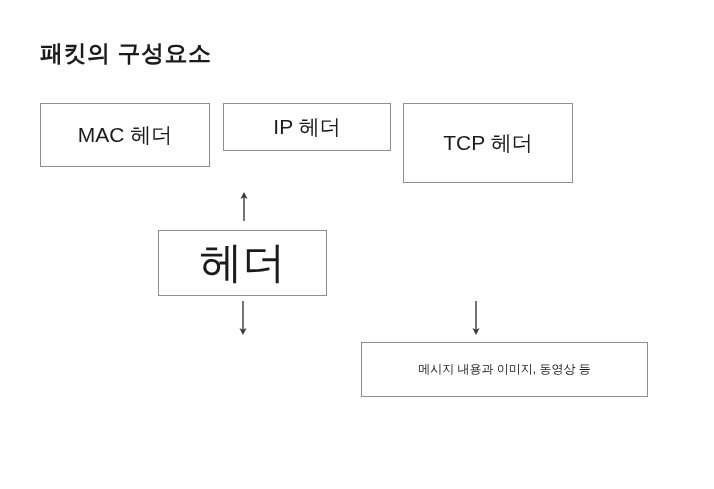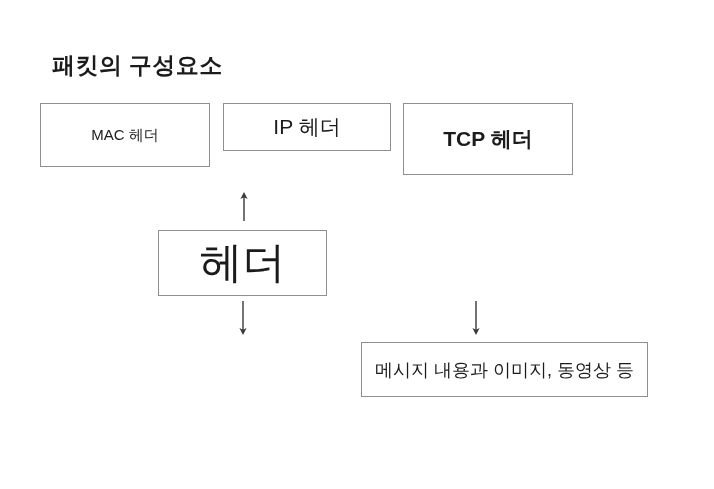--- a/index.html
+++ b/index.html
@@ -12,46 +12,45 @@
     position: relative;
     width: 714px;
     height: 489px;
     background: #ffffff;
     overflow: hidden;
   }
   .title {
     position: absolute;
     left: 40px;
     top: 38px;
-    margin: 12px;
+    margin: 0;
     font-size: 23px;
     font-weight: 600;
     color: #1b1b1b;
     letter-spacing: 0.5px;
-    font-family: Liberation Serif, serif;
   }
   .box {
     position: absolute;
     box-sizing: border-box;
     background: #ffffff;
     border: 1px solid #8f8f8f;
     display: flex;
     align-items: center;
     justify-content: center;
     color: #1b1b1b;
     text-align: center;
     white-space: nowrap;
   }
-  .box-mac     { left: 40px;  top: 103px; width: 170px; height: 64px; font-size: 15px; }
+  .box-mac     { left: 40px;  top: 103px; width: 170px; height: 64px; font-size: 21px; }
   .box-ip      { left: 223px; top: 103px; width: 168px; height: 48px; font-size: 21px; }
-  .box-tcp     { left: 403px; top: 103px; width: 170px; height: 72px; font-size: 21px; font-weight: bold; }
+  .box-tcp     { left: 403px; top: 103px; width: 170px; height: 80px; font-size: 21px; }
   .box-header  { left: 158px; top: 230px; width: 169px; height: 66px; font-size: 43px; }
   .box-payload { left: 357px; top: 230px; width: 224px; height: 66px; font-size: 33px; }
   .box-header-desc  { left: 41px;  top: 342px; width: 287px; height: 55px; font-size: 18px; }
-  .box-payload-desc { left: 361px; top: 342px; width: 287px; height: 55px; font-size: 18px; }
+  .box-payload-desc { left: 361px; top: 342px; width: 287px; height: 55px; font-size: 12px; }
   .arrow { position: absolute; }
   .arrow-up         { left: 238px; top: 192px; }
   .arrow-down-left  { left: 237px; top: 301px; }
   .arrow-down-right { left: 470px; top: 301px; }
 </style>
 </head>
 <body>
 
 <div class="page">
 

